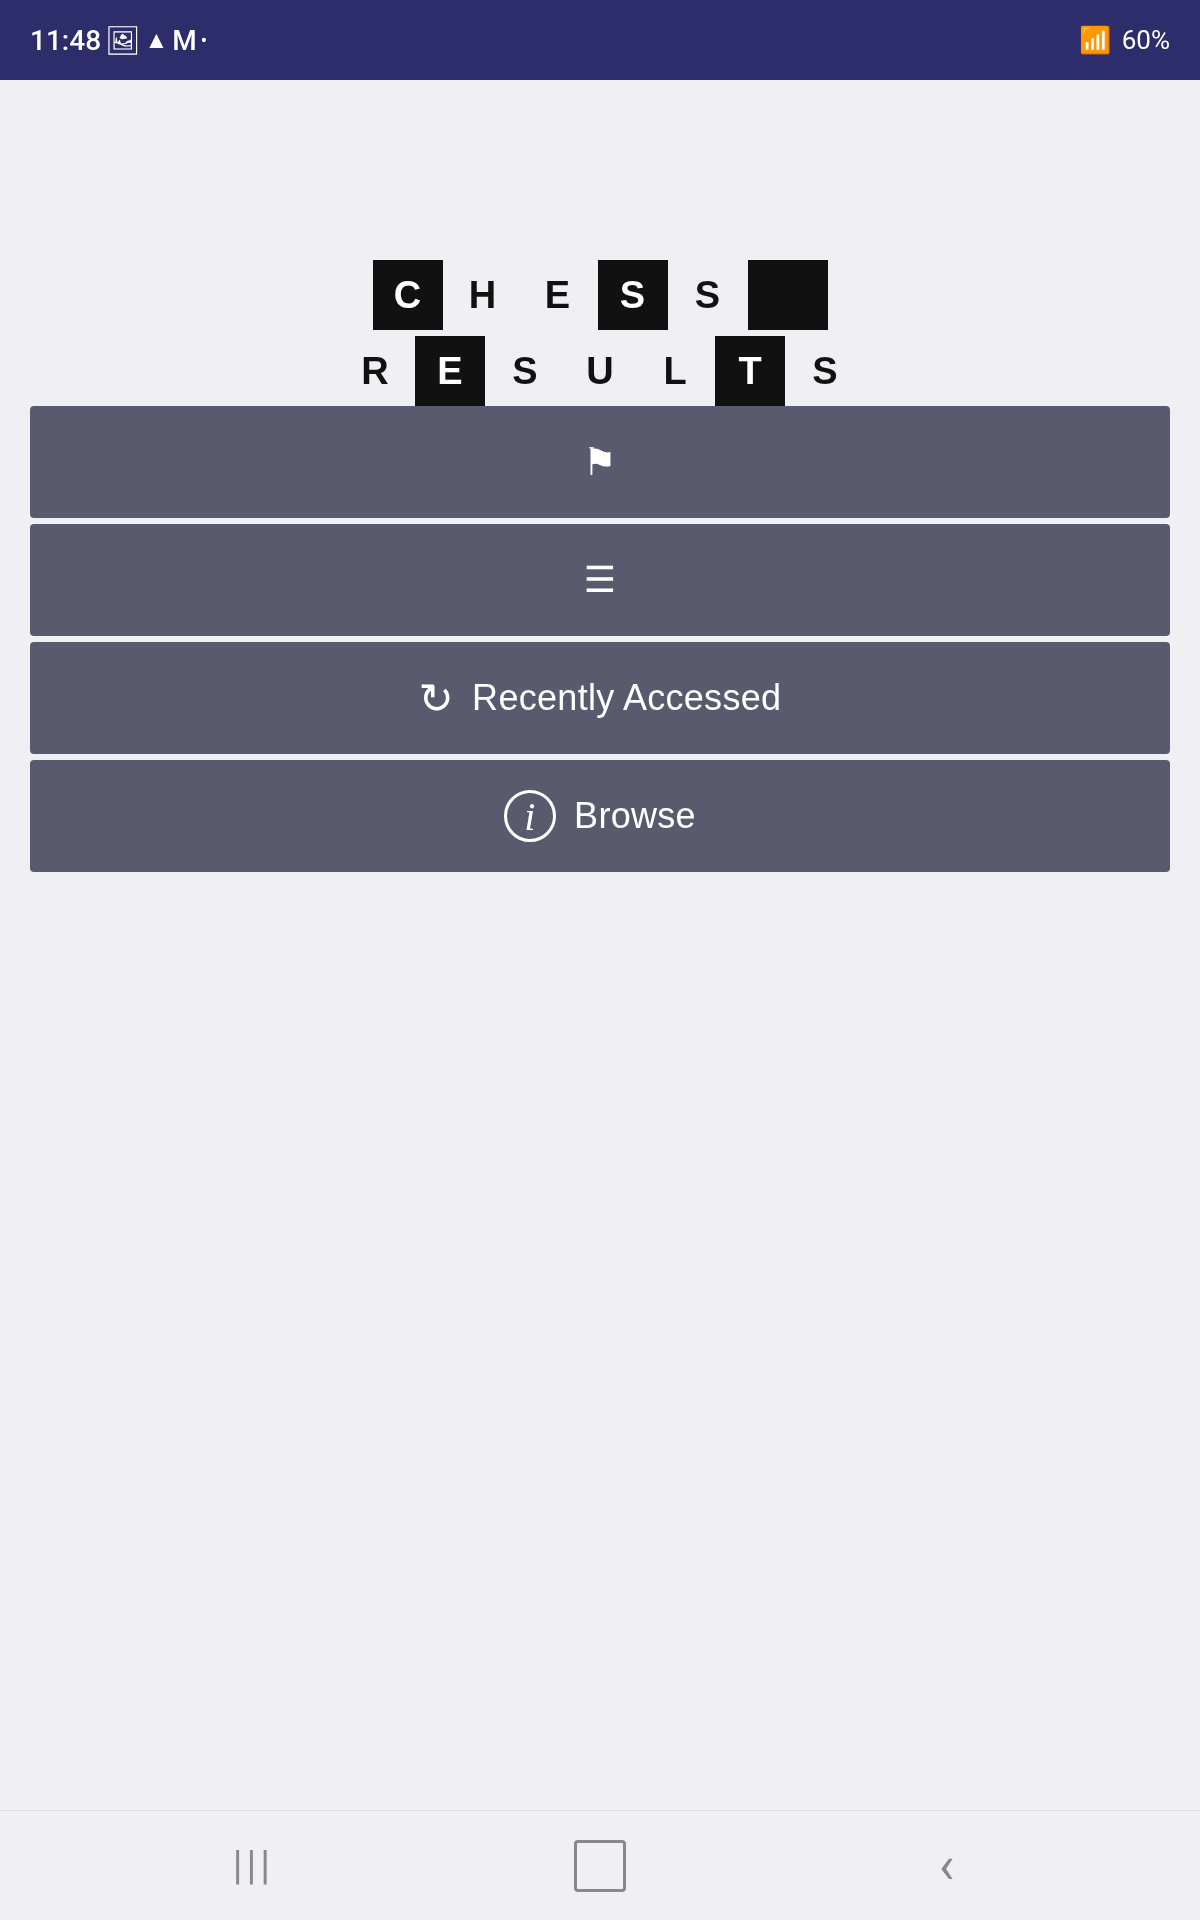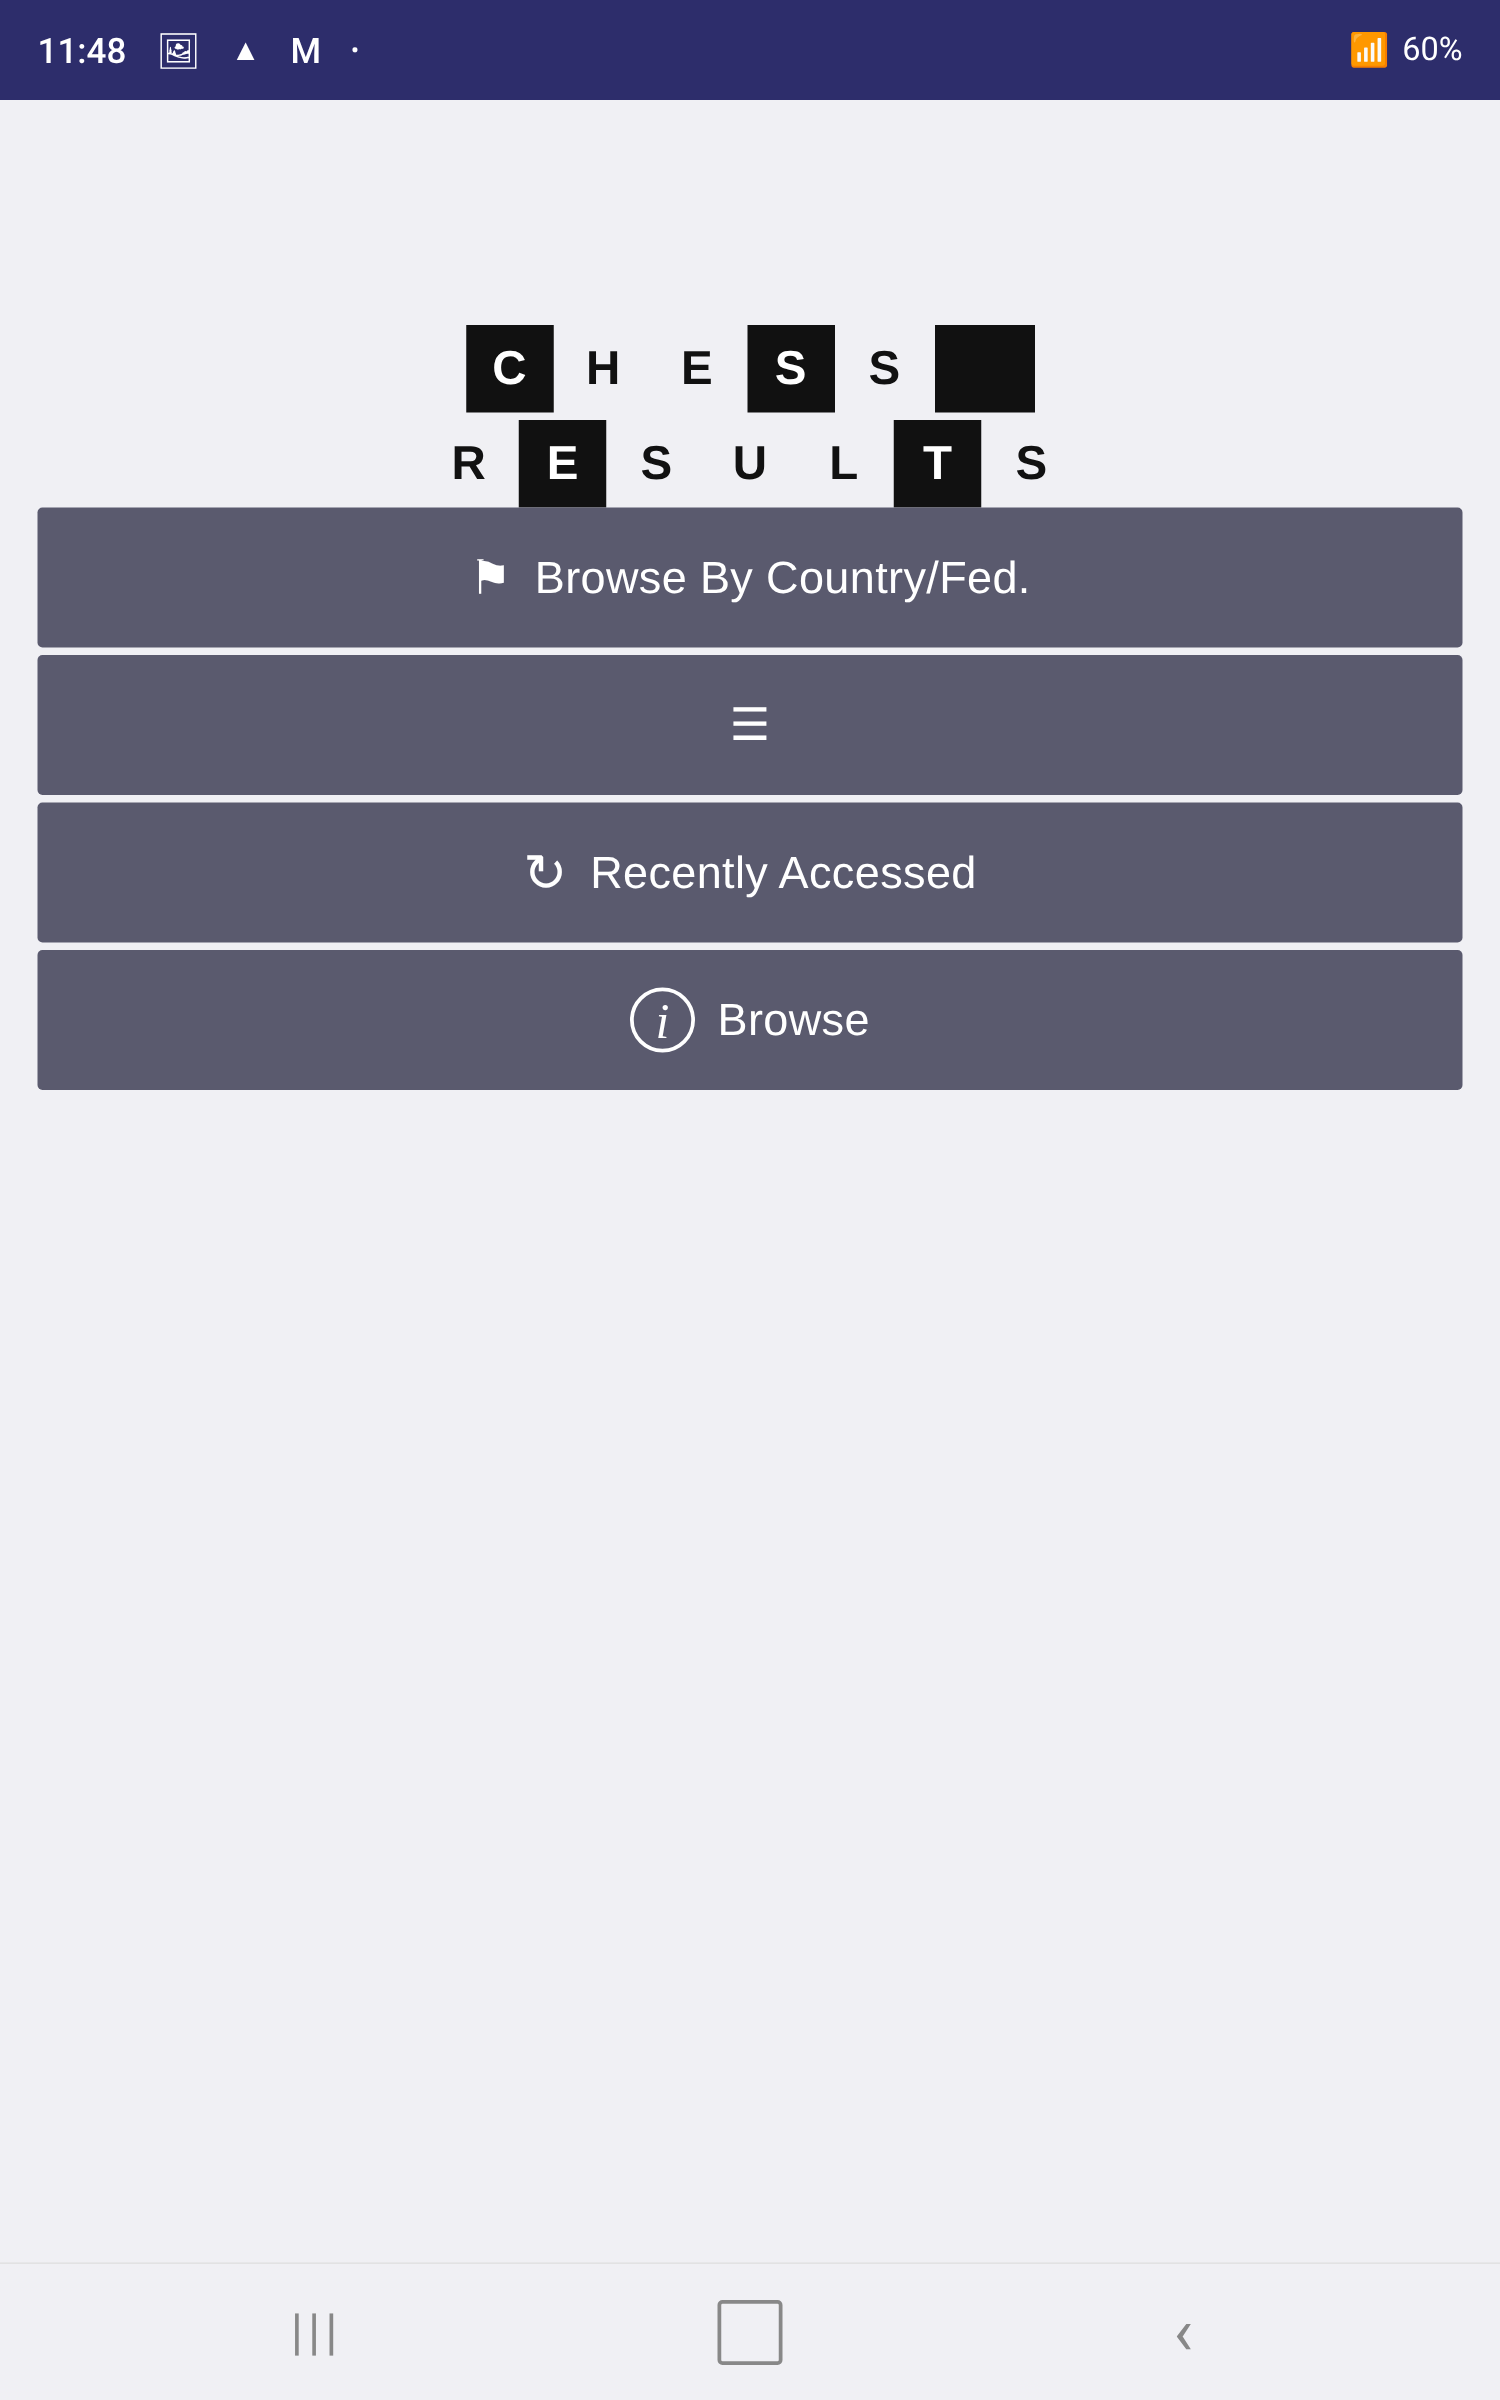--- a/index.html
+++ b/index.html
@@ -24,21 +24,21 @@
       background-color: #2d2d6b;
       display: flex;
       align-items: center;
       justify-content: space-between;
       padding: 0 30px;
     }
 
     .status-left {
       display: flex;
       align-items: center;
-      gap: 24px;
+      gap: 4px;
       color: white;
       font-size: 28px;
       font-weight: 500;
     }
 
     .status-icons {
       display: flex;
       align-items: center;
       gap: 10px;
       color: white;
@@ -186,21 +186,20 @@
       <div class="chess-cell nrm">L</div>
       <div class="chess-cell inv">T</div>
       <div class="chess-cell nrm">S</div>
     </div>
   </div>
 
   <div class="menu-buttons">
 
     <button class="menu-btn">
       <span class="btn-icon">⚑</span>
-      <span>Browse By Country/Fed.</span>
     </button>
 
     <button class="menu-btn">
       <span class="btn-icon" style="font-size:36px;">☰</span>
     </button>
 
     <button class="menu-btn">
       <span class="btn-icon" style="font-size:42px;">↻</span>
       <span>Recently Accessed</span>
     </button>

